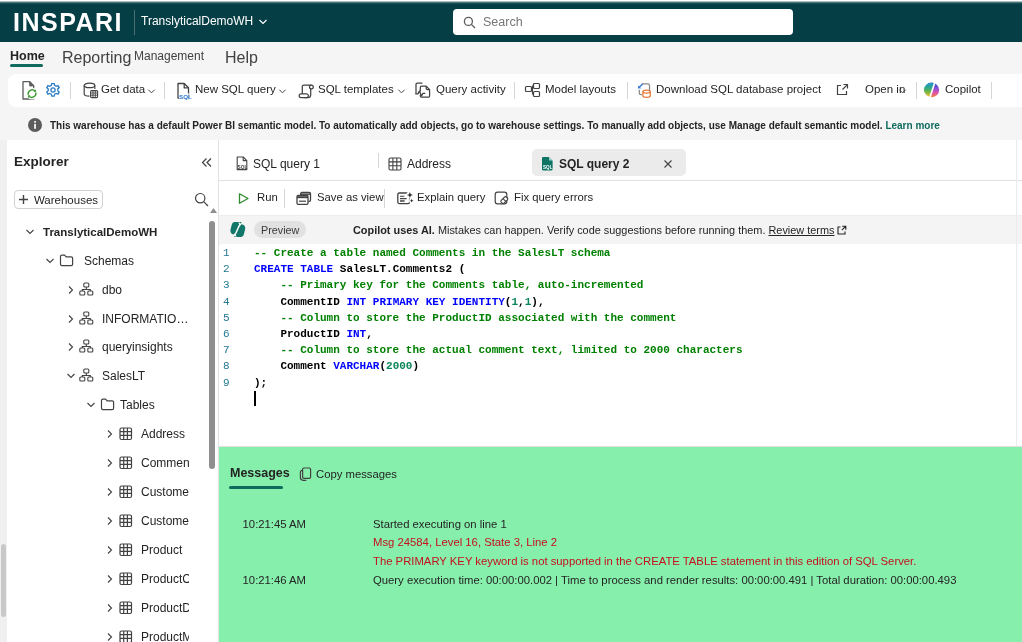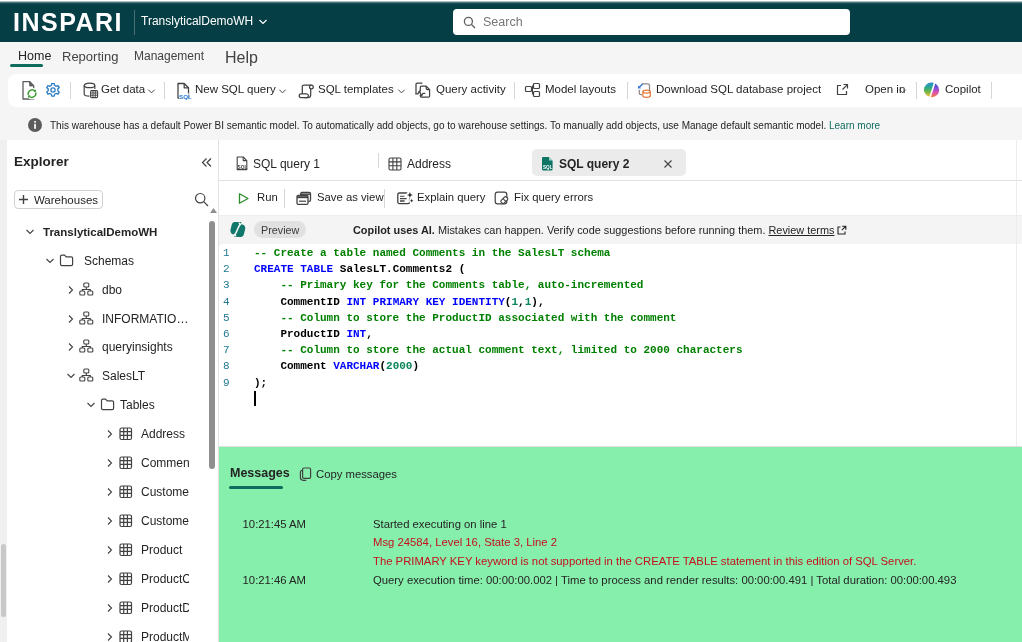--- a/index.html
+++ b/index.html
@@ -43,32 +43,32 @@
   </defs>
 </svg>
 
 <div class="abs" style="left:0;top:0;width:1022px;height:42px;background:linear-gradient(180deg,#ffffff 0px,#ffffff 1px,#5d8287 2px,#063e45 4px,#063e45 100%);"></div>
 <div class="abs" style="left:13px;top:8px;color:#fff;font-size:25px;font-weight:bold;letter-spacing:1.5px;">INSPARI</div>
 <div class="abs" style="left:134px;top:10px;width:1px;height:25px;background:#4a6e73;"></div>
 <div class="abs flex" style="left:141px;top:0;height:42px;color:#fff;font-size:12px;">TranslyticalDemoWH</div>
 <svg class="abs" style="left:258px;top:17px;" width="10" height="10" viewBox="0 0 10 10">
     <path d="M1.5 3 L5 6.5 L8.5 3" stroke="#fff" stroke-width="1.2" fill="none"></path>
   </svg>
-<div class="abs flex" style="left:453px;top:9px;width:397px;height:26px;background:#fff;border-radius:4px;">
+<div class="abs flex" style="left:453px;top:9px;width:340px;height:26px;background:#fff;border-radius:4px;">
   <svg style="margin-left:10px;" width="13" height="13" viewBox="0 0 13 13">
       <circle cx="5.4" cy="5.4" r="4" stroke="#5c5c5c" stroke-width="1.3" fill="none"></circle>
       <path d="M8.4 8.4 L12 12" stroke="#5c5c5c" stroke-width="1.3"></path>
     </svg>
   <span style="margin-left:7px;color:#767676;font-size:12.5px;">Search</span>
 </div>
 
 <div class="abs" style="left:0;top:42px;width:1022px;height:68px;background:#f5f5f5;"></div>
-<div class="abs" style="left:10px;top:49px;font-size:12.5px;font-weight:normal;color:#242424;margin-left:8px;">Home</div>
+<div class="abs" style="left:10px;top:49px;font-size:12.5px;font-weight:bold;color:#242424;">Home</div>
 <div class="abs" style="left:10px;top:64px;width:33px;height:2.5px;background:#0f6b5e;border-radius:2px;"></div>
-<div class="abs" style="left:62px;top:49px;font-size:13px;color:#424242;">Reporting</div>
+<div class="abs" style="left:62px;top:49px;font-size:16px;color:#424242;">Reporting</div>
 <div class="abs" style="left:134px;top:49px;font-size:12px;color:#424242;">Management</div>
 <div class="abs" style="left:225px;top:49px;font-size:16px;color:#424242;">Help</div>
 
 <div class="abs" style="left:8px;top:74px;width:1014px;height:33px;background:#fff;border-radius:8px 0 0 8px;"></div>
 <div id="toolbar" class="abs" style="left:0;top:74px;width:1022px;height:33px;font-size:11.5px;color:#242424;">
 
   <svg class="abs" style="left:20px;top:6px;" width="19" height="21" viewBox="0 0 19 21">
     <path d="M3 1.7 h6.8 l3.9 3.9 V19 H3 z" stroke="#5c5c5c" stroke-width="1.3" fill="none" stroke-linejoin="round"></path>
     <path d="M9.6 1.9 L9.8 6 l3.7-0.2 z" fill="#5c5c5c" stroke="#5c5c5c" stroke-width="1" stroke-linejoin="round"></path>
     <circle cx="12" cy="13.6" r="5.9" fill="#fff"></circle>
@@ -179,21 +179,21 @@
   <div class="abs" style="left:945px;top:9px;">Copilot</div>
   <div class="abs sep" style="left:991px;top:8px;height:17px;"></div>
 </div>
 
 <div class="abs flex" style="left:0;top:110px;width:1022px;height:30px;background:#f5f5f5;">
   <svg style="margin-left:28px;" width="14" height="14" viewBox="0 0 14 14">
       <circle cx="7" cy="7" r="7" fill="#5c5c5c"></circle>
       <rect x="6.2" y="5.8" width="1.7" height="5" fill="#fff"></rect>
       <rect x="6.2" y="3" width="1.7" height="1.7" fill="#fff"></rect>
     </svg>
-  <span style="margin-left:8px;font-size:10px;color:#242424;">This warehouse has a default Power BI semantic model. To automatically add objects, go to warehouse settings. To manually add objects, use Manage default semantic model. <span style="color:#0f6b5e;">Learn more</span></span>
+  <span style="margin-left:8px;font-size:10px;color:#242424;font-weight:bold;">This warehouse has a default Power BI semantic model. To automatically add objects, go to warehouse settings. To manually add objects, use Manage default semantic model. <span style="color:#0f6b5e;">Learn more</span></span>
 </div>
 
 <div class="abs" style="left:0;top:140px;width:1022px;height:502px;background:#fff;"></div>
 
 <div class="abs" style="left:0;top:140px;width:7px;height:502px;background:#f0f0f0;"></div>
 <div class="abs" style="left:1px;top:544px;width:5px;height:73px;background:#c8c8c8;border-radius:3px;"></div>
 
 <div id="explorer" class="abs" style="left:8px;top:140px;width:210px;height:502px;background:#fff;overflow:hidden;">
   <div class="abs" style="left:6px;top:14px;font-size:13.5px;font-weight:bold;color:#242424;">Explorer</div>
   <svg class="abs" style="left:192px;top:16px;" width="13" height="13" viewBox="0 0 13 13">

